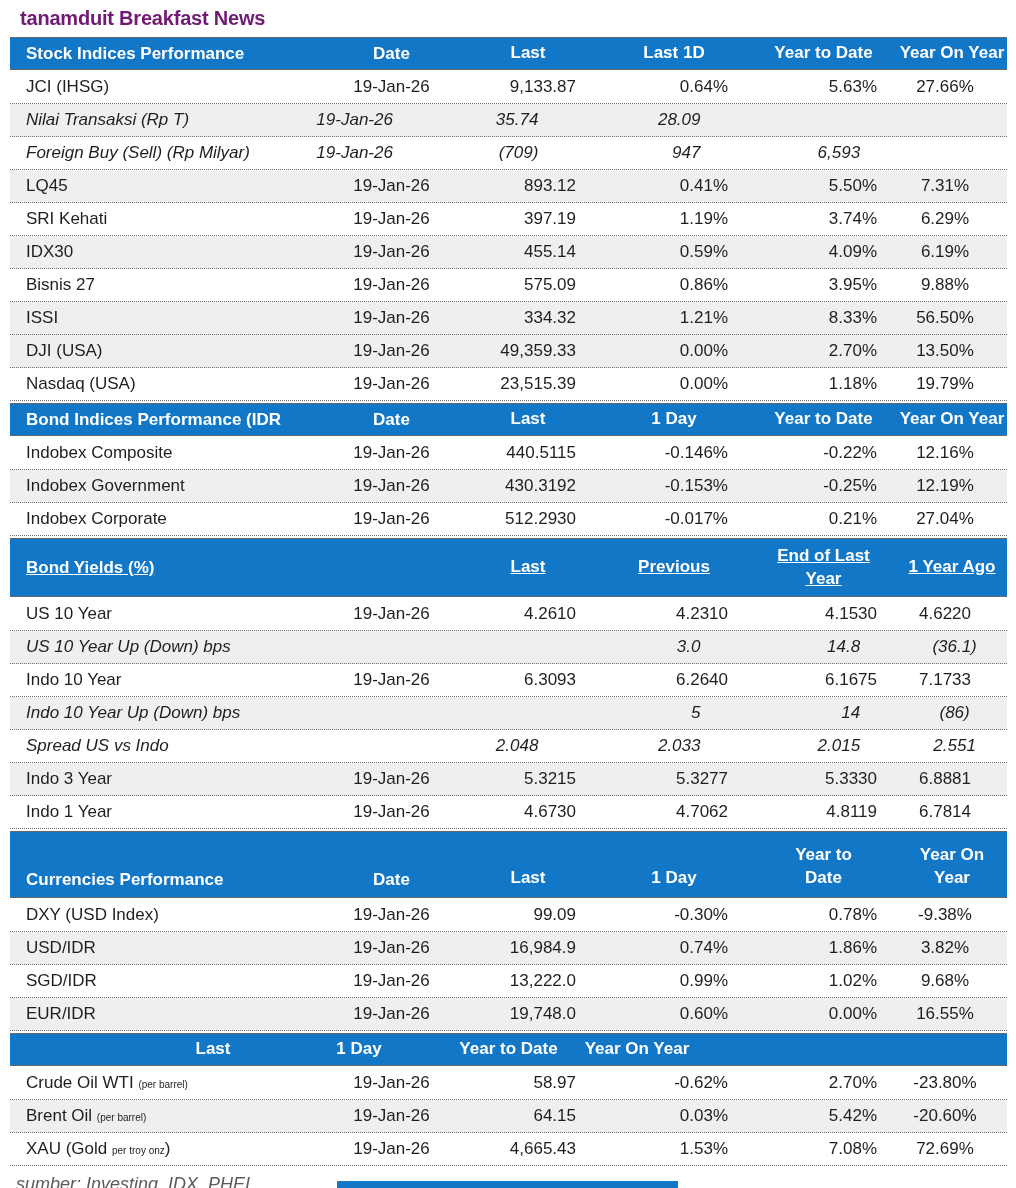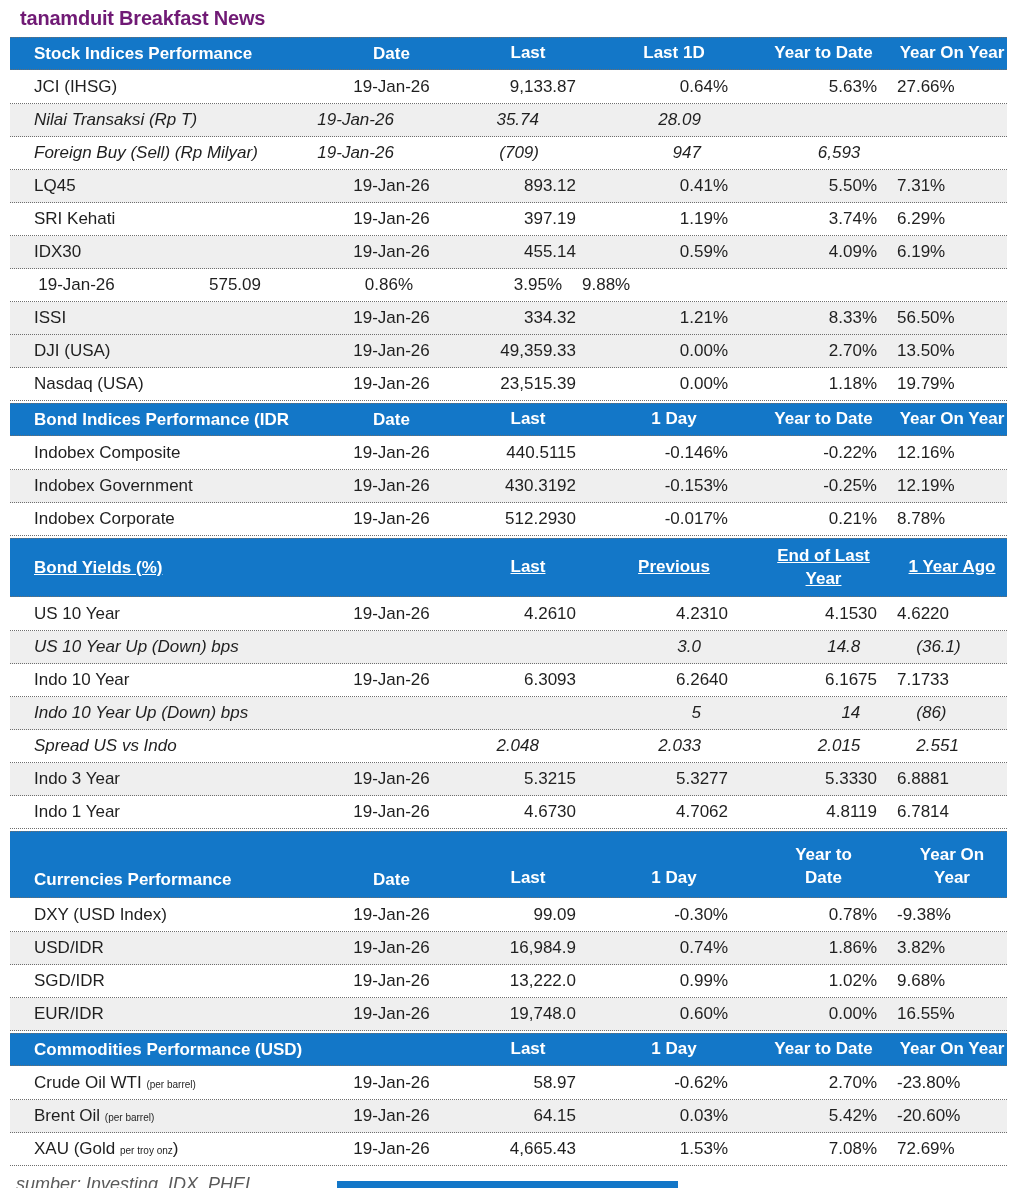--- a/index.html
+++ b/index.html
@@ -22,27 +22,27 @@
   .section-header.tall{height:57px;text-decoration:underline;}
   .section-header.tall2{height:67px;align-items:flex-end;padding-bottom:7px;box-sizing:border-box;}
   
   .row{
     display:flex;align-items:center;height:32px;
     border-bottom:1px dotted #6e6e6e;background:#ffffff;
   }
   .row.shaded{background:#efefef;}
   .row.italic{font-style:italic;gap:36px;}
   
-  .c0{width:315px;padding-left:24px;box-sizing:border-box;text-align:left;
+  .c0{width:315px;padding-left:16px;box-sizing:border-box;text-align:left;
       white-space:nowrap;overflow:hidden;}
   .c1{width:133px;text-align:center;}
   .c2{width:140px;text-align:right;padding-right:22px;box-sizing:border-box;}
   .c3{width:152px;text-align:right;padding-right:22px;box-sizing:border-box;}
   .c4{width:147px;text-align:right;padding-right:20px;box-sizing:border-box;}
-  .c5{width:110px;text-align:left;padding-right:14px;box-sizing:border-box;}
+  .c5{width:110px;text-align:center;padding-right:14px;box-sizing:border-box;}
   .section-header .c2,.section-header .c3,.section-header .c4,.section-header .c5{
     text-align:center;padding-right:0;white-space:pre-line;line-height:1.35;
   }
   .row,.section-header{font-size:17px;}
   .small-sub{font-size:10px;}
   
   .source-note{
     margin:8px 0 0 16px;font-size:18px;font-style:italic;color:#5a5a5a;
   }
   .bottom-bar{
@@ -105,20 +105,21 @@
     </div>
     <div class="row shaded">
       <div class="c0">IDX30</div>
       <div class="c1">19-Jan-26</div>
       <div class="c2">455.14</div>
       <div class="c3">0.59%</div>
       <div class="c4">4.09%</div>
       <div class="c5">6.19%</div>
     </div>
     <div class="row">
+      <div class="c0">Bisnis 27</div>
       <div class="c1">19-Jan-26</div>
       <div class="c2">575.09</div>
       <div class="c3">0.86%</div>
       <div class="c4">3.95%</div>
       <div class="c5">9.88%</div>
     </div>
     <div class="row shaded">
       <div class="c0">ISSI</div>
       <div class="c1">19-Jan-26</div>
       <div class="c2">334.32</div>
@@ -165,21 +166,21 @@
       <div class="c3">-0.153%</div>
       <div class="c4">-0.25%</div>
       <div class="c5">12.19%</div>
     </div>
     <div class="row">
       <div class="c0">Indobex Corporate</div>
       <div class="c1">19-Jan-26</div>
       <div class="c2">512.2930</div>
       <div class="c3">-0.017%</div>
       <div class="c4">0.21%</div>
-      <div class="c5">8.78%</div>
+      <div class="c5">27.04%</div>
     </div>
     <div class="section-header tall">
       <div class="c0">Bond Yields (%)</div>
       <div class="c1"></div>
       <div class="c2">Last</div>
       <div class="c3">Previous</div>
       <div class="c4">End of Last
 Year</div>
       <div class="c5">1 Year Ago</div>
     </div>
@@ -275,21 +276,20 @@
     </div>
     <div class="row shaded">
       <div class="c0">EUR/IDR</div>
       <div class="c1">19-Jan-26</div>
       <div class="c2">19,748.0</div>
       <div class="c3">0.60%</div>
       <div class="c4">0.00%</div>
       <div class="c5">16.55%</div>
     </div>
     <div class="section-header">
-      <div class="c0">Commodities Performance (USD)</div>
       <div class="c1"></div>
       <div class="c2">Last</div>
       <div class="c3">1 Day</div>
       <div class="c4">Year to Date</div>
       <div class="c5">Year On Year</div>
     </div>
     <div class="row">
       <div class="c0"><span>Crude Oil WTI </span><span class="small-sub">(per barrel)</span><span></span></div>
       <div class="c1">19-Jan-26</div>
       <div class="c2">58.97</div>

